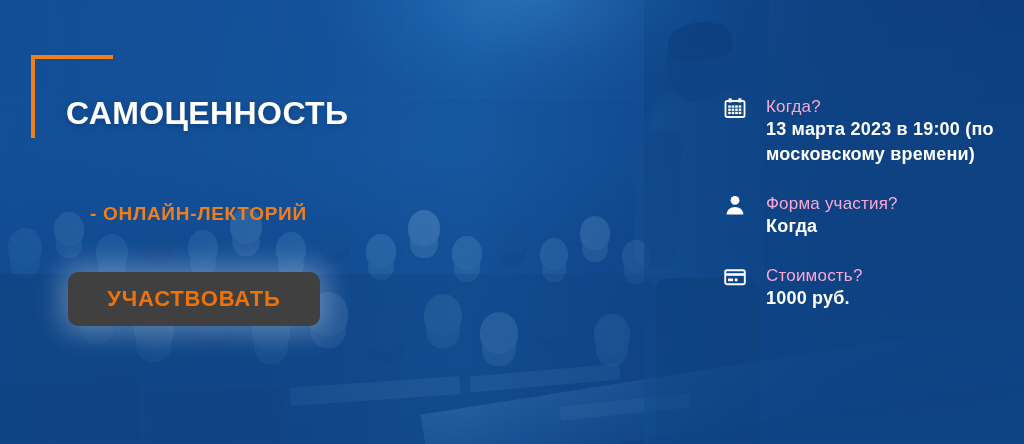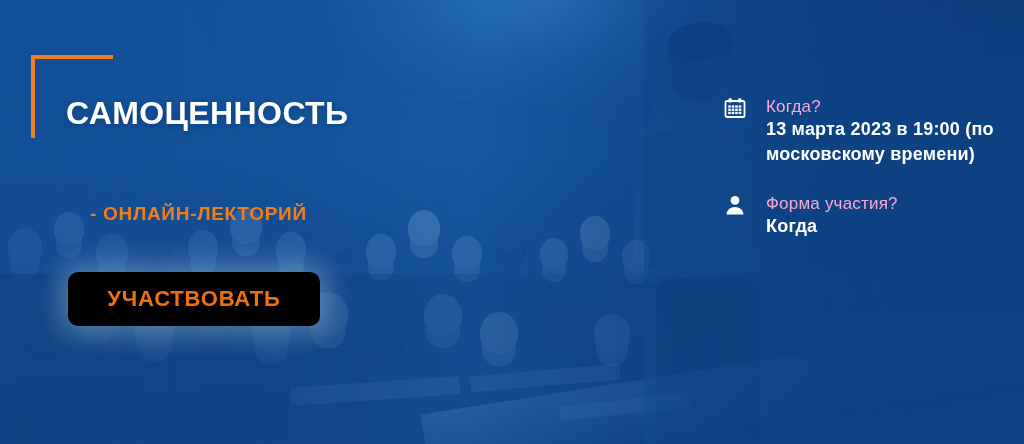--- a/index.html
+++ b/index.html
@@ -179,21 +179,21 @@
     font-size:19px;
     font-weight:bold;
     letter-spacing:.7px;
     text-transform:uppercase;
     margin-left:24px;
   }
 
   .cta {
     position:absolute; left:68px; top:272px;
     width:252px; height:54px;
-    background:#000000;
+    background:#404040;
     border:none;
     border-radius:10px;
     color:#ef7209;
     font-family:"Liberation Sans", sans-serif;
     font-size:22px;
     font-weight:bold;
     letter-spacing:.8px;
     text-transform:uppercase;
     cursor:pointer;
     box-shadow:0 0 26px 8px rgba(235,245,255,.30);
@@ -333,16 +333,28 @@
         <span class="info-ico">
           <svg viewBox="0 0 22 22" width="22" height="22" aria-hidden="true">
             <circle cx="11" cy="6.4" r="4.4" fill="#ffffff"></circle>
             <path d="M2.6 20.5c0-4.6 3.8-7.6 8.4-7.6s8.4 3 8.4 7.6z" fill="#ffffff"></path>
           </svg>
         </span>
         <span class="info-label">Форма участия?</span>
         <span class="info-value">Когда</span>
       </div>
 
+      <div class="info-row row-price">
+        <span class="info-ico">
+          <svg viewBox="0 0 22 22" width="22" height="22" aria-hidden="true">
+            <rect x="1.2" y="4.2" width="19.6" height="14" rx="1.8" fill="none" stroke="#ffffff" stroke-width="1.9"></rect>
+            <rect x="1.2" y="7.2" width="19.6" height="2.6" fill="#ffffff"></rect>
+            <rect x="4" y="12.6" width="5" height="2.6" rx="0.5" fill="#ffffff"></rect>
+            <rect x="10.6" y="12.6" width="3" height="2.6" rx="0.5" fill="#ffffff"></rect>
+          </svg>
+        </span>
+        <span class="info-label">Стоимость?</span>
+        <span class="info-value">1000 руб.</span>
+      </div>
 
     </div>
   </div>
 </div>
 
 </body></html>

